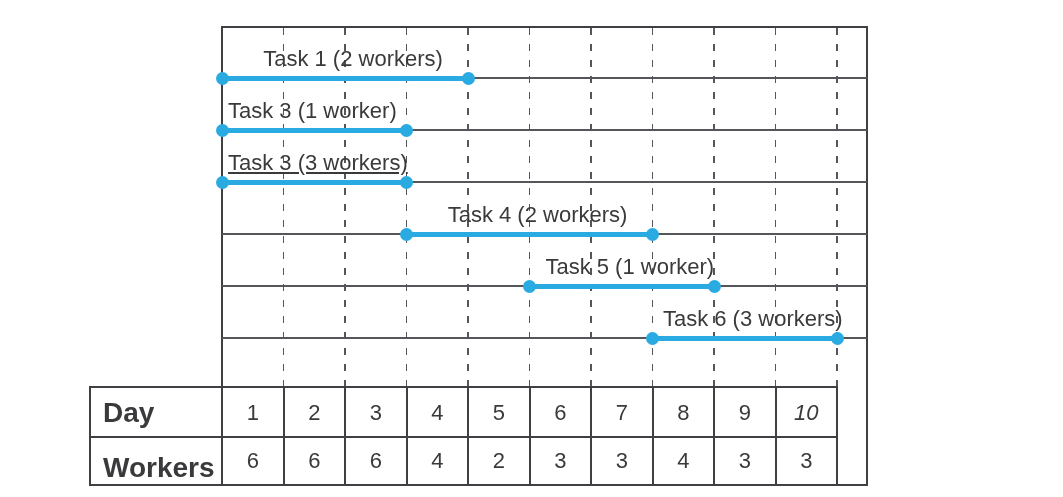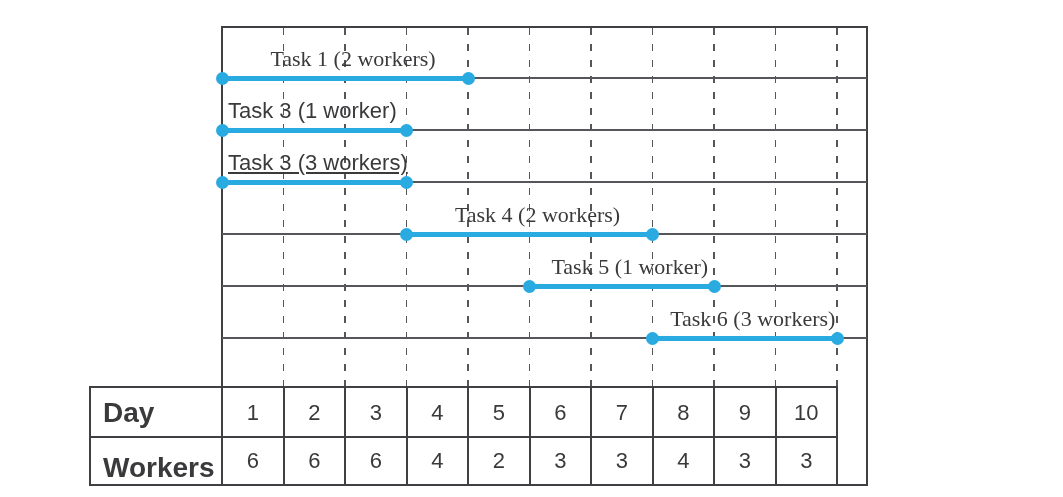--- a/index.html
+++ b/index.html
@@ -13,21 +13,21 @@
   .dash-line{
     position:absolute;z-index:1;width:1.4px;
     background:repeating-linear-gradient(to bottom,#55565a 0px,#55565a 7px,transparent 7px,transparent 16px);
   }
   .task-bar{position:absolute;height:5px;border-radius:2px;z-index:3;}
   .task-dot{position:absolute;width:13px;height:13px;border-radius:50%;z-index:4;}
   .task-label{
     position:absolute;z-index:5;font-size:22px;color:#3a3a3c;
     white-space:nowrap;line-height:1;
   }
-  .task-label.center{transform:translateX(-50%);font-family:Liberation Serif, serif;}
+  .task-label.center{transform:translateX(-50%);}
   .cell-text{
     position:absolute;z-index:2;font-size:22px;color:#3a3a3c;
     white-space:nowrap;line-height:1;transform:translate(-50%,-50%);
   }
   .header-text{
     position:absolute;z-index:2;font-size:28px;color:#3a3a3c;font-weight:700;
     white-space:nowrap;line-height:1;transform:translateY(-50%);
   }
 </style>
 </head>
@@ -99,21 +99,21 @@
       <div class="header-text" style="left: 103px; top: 413px;">Day</div>
       <div class="cell-text" style="left: 252.75px; top: 413px;">1</div>
       <div class="cell-text" style="left: 314.25px; top: 413px;">2</div>
       <div class="cell-text" style="left: 375.75px; top: 413px;">3</div>
       <div class="cell-text" style="left: 437.25px; top: 413px;">4</div>
       <div class="cell-text" style="left: 498.75px; top: 413px;">5</div>
       <div class="cell-text" style="left: 560.25px; top: 413px;">6</div>
       <div class="cell-text" style="left: 621.75px; top: 413px;">7</div>
       <div class="cell-text" style="left: 683.25px; top: 413px;">8</div>
       <div class="cell-text" style="left: 744.75px; top: 413px;">9</div>
-      <div class="cell-text" style="left: 806.25px; top: 413px;">10</div>
+      <div class="cell-text" style="left: 806.25px; top: 413px; font-style: italic;">10</div>
       <div class="header-text" style="left: 103px; top: 468px;">Workers</div>
       <div class="cell-text" style="left: 252.75px; top: 461px;">6</div>
       <div class="cell-text" style="left: 314.25px; top: 461px;">6</div>
       <div class="cell-text" style="left: 375.75px; top: 461px;">6</div>
       <div class="cell-text" style="left: 437.25px; top: 461px;">4</div>
       <div class="cell-text" style="left: 498.75px; top: 461px;">2</div>
       <div class="cell-text" style="left: 560.25px; top: 461px;">3</div>
       <div class="cell-text" style="left: 621.75px; top: 461px;">3</div>
       <div class="cell-text" style="left: 683.25px; top: 461px;">4</div>
       <div class="cell-text" style="left: 744.75px; top: 461px;">3</div>

